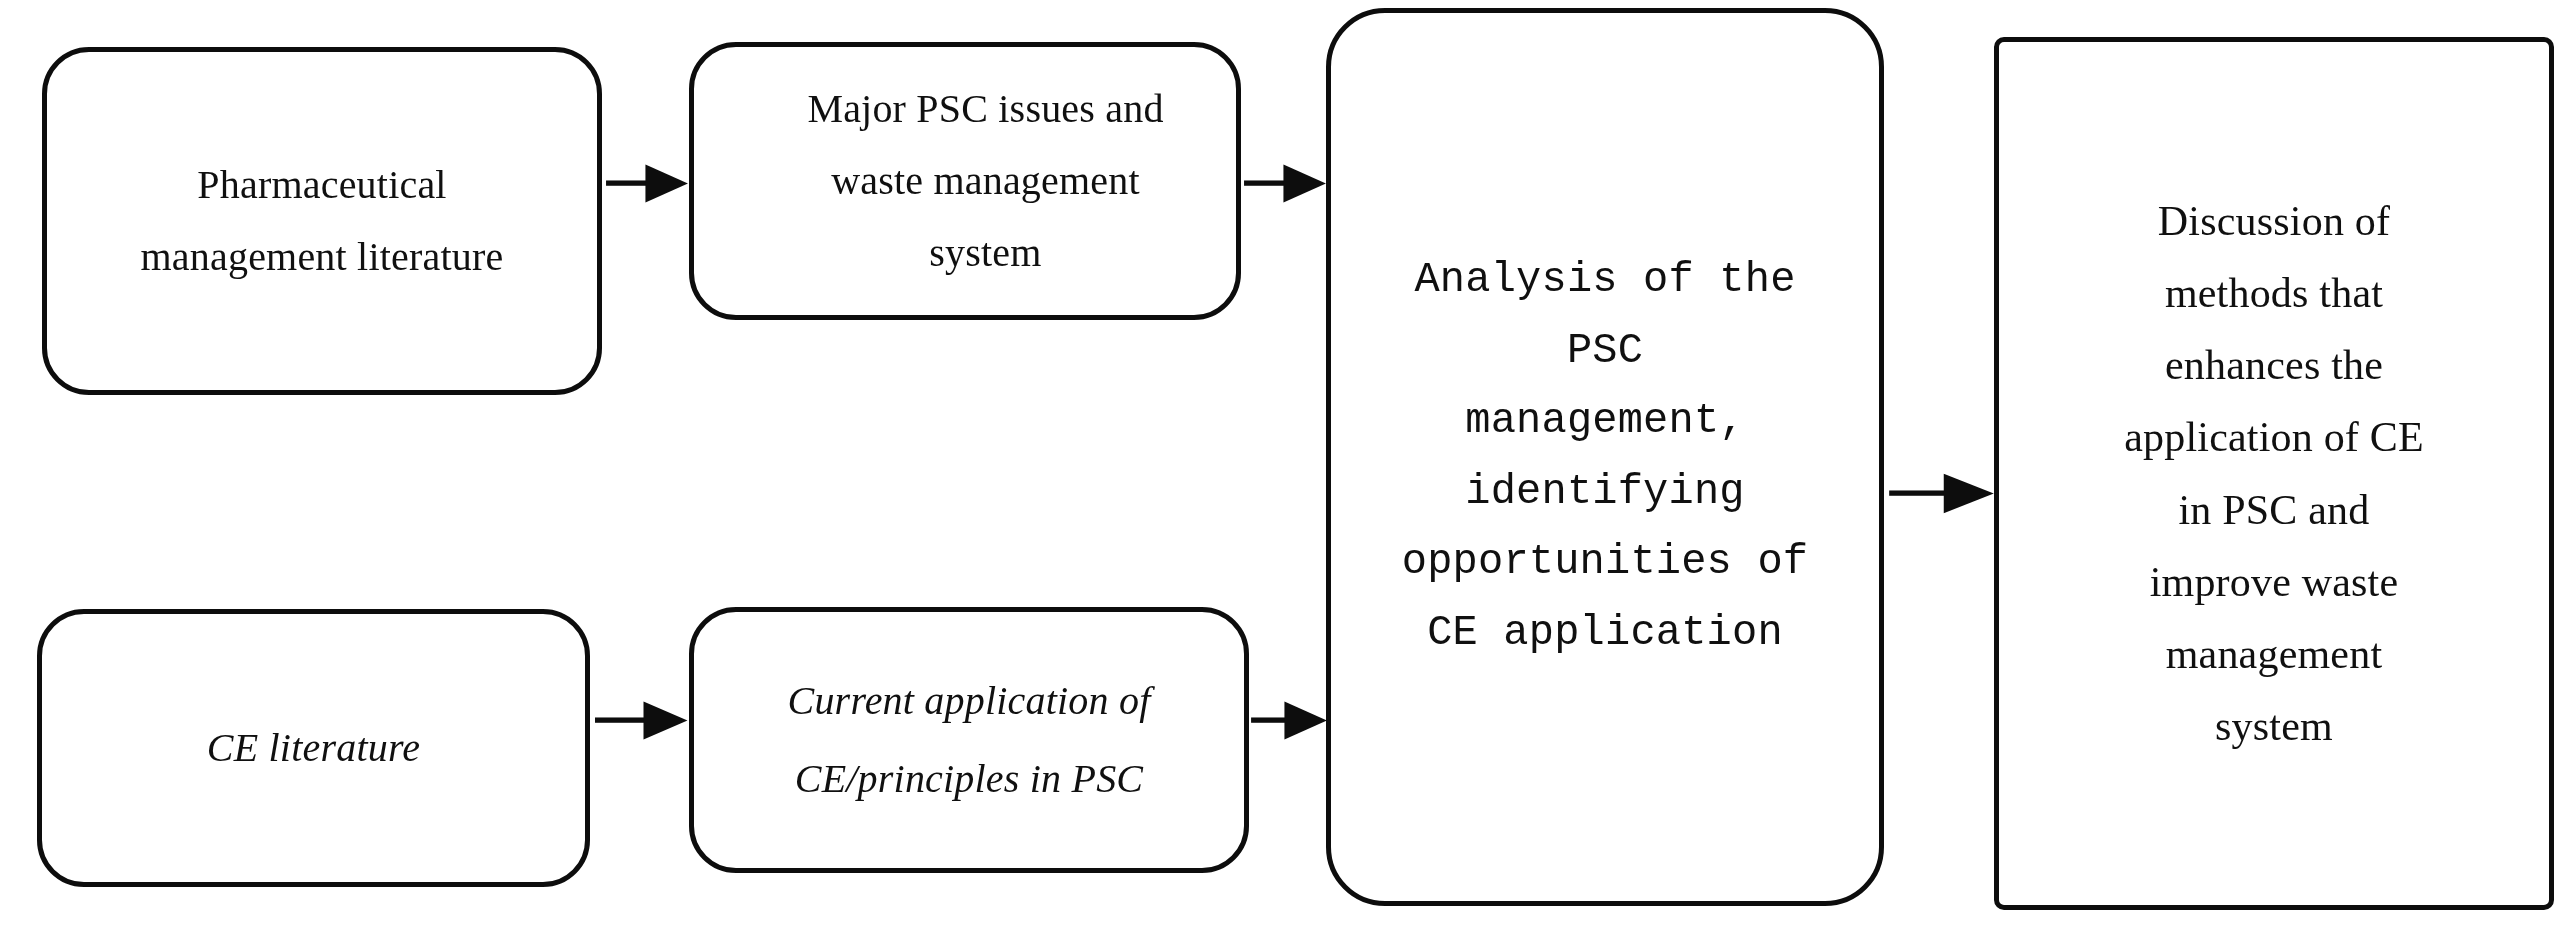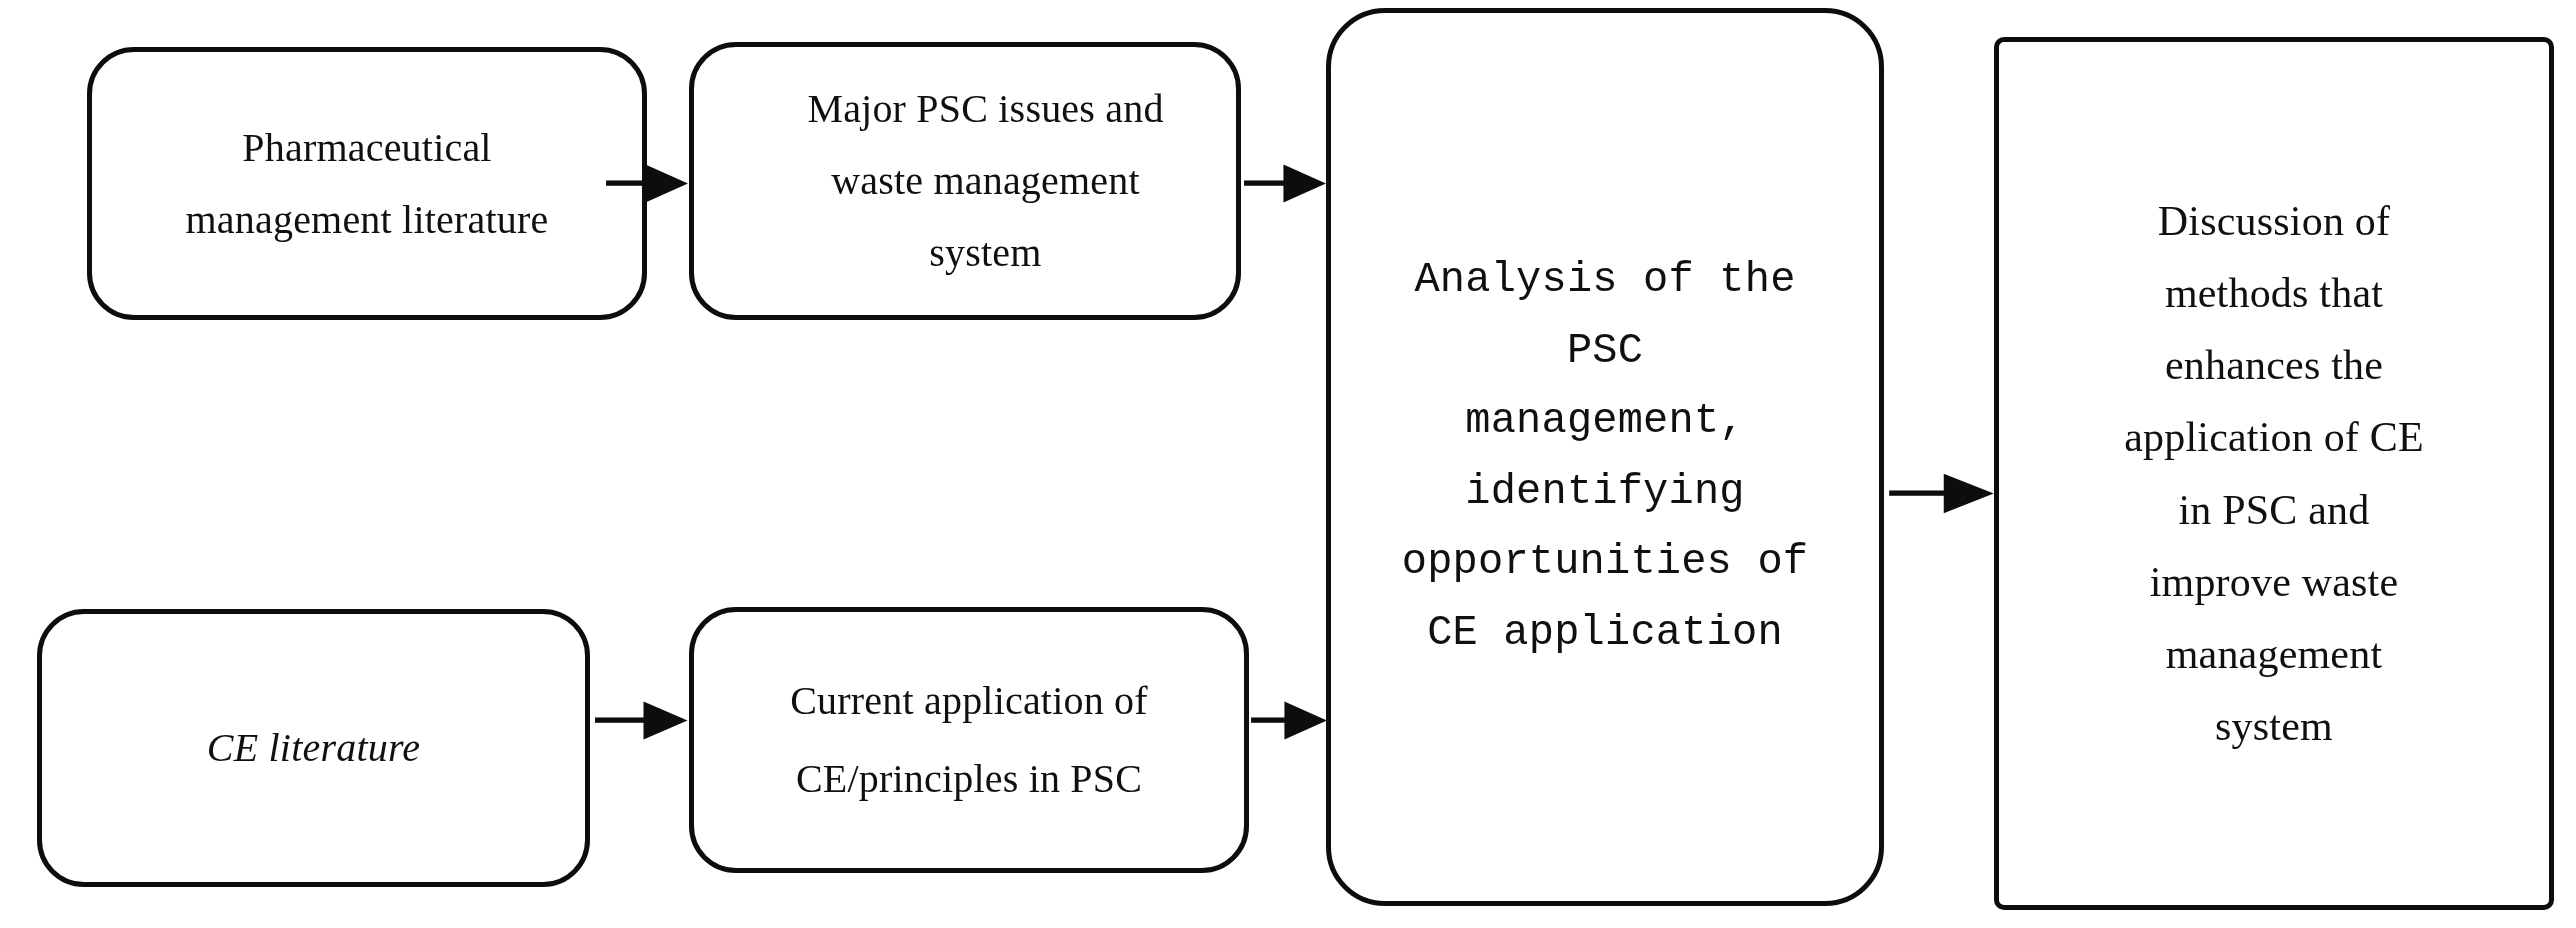--- a/index.html
+++ b/index.html
@@ -32,26 +32,26 @@
     display: block;
     width: 100%;
     padding: 0 20px;
     box-sizing: border-box;
     line-height: 1.62;
     font-size: 40px;
     letter-spacing: 0.2px;
     white-space: pre-line;
   }
   
-  #node-pharma-lit      { left: 42px;   top: 47px;   width: 560px;  height: 273px; margin-left: 45px; }
+  #node-pharma-lit      { left: 42px;   top: 47px;   width: 560px;  height: 348px; }
   #node-psc-issues      { left: 689px;  top: 42px;   width: 552px;  height: 278px; padding-left: 41px; }
   #node-analysis        { left: 1326px; top: 7.6px;   width: 558px;  height: 898px; border-radius: 59px; }
   #node-discussion      { left: 1994px; top: 37px;   width: 560px;  height: 873px; border-radius: 10px; }
   #node-ce-lit          { left: 37px;   top: 609px;  width: 553px;  height: 278px; font-style: italic; }
-  #node-ce-current      { left: 689px;  top: 607px;  width: 560px;  height: 266px; }
+  #node-ce-current      { left: 689px;  top: 607px;  width: 560px;  height: 266px; font-style: italic; }
 
   #node-analysis .node-text   { font-size: 42px; line-height: 1.68; padding: 0 41px; font-family: Liberation Mono, monospace; }
   #node-discussion .node-text { font-size: 42px; line-height: 1.72; padding: 0 50px; }
   #node-pharma-lit .node-text { line-height: 1.80; }
   #node-psc-issues .node-text { line-height: 1.80; }
   #node-ce-current .node-text { line-height: 1.95; }
 
   
   .arrow {
     position: absolute;

